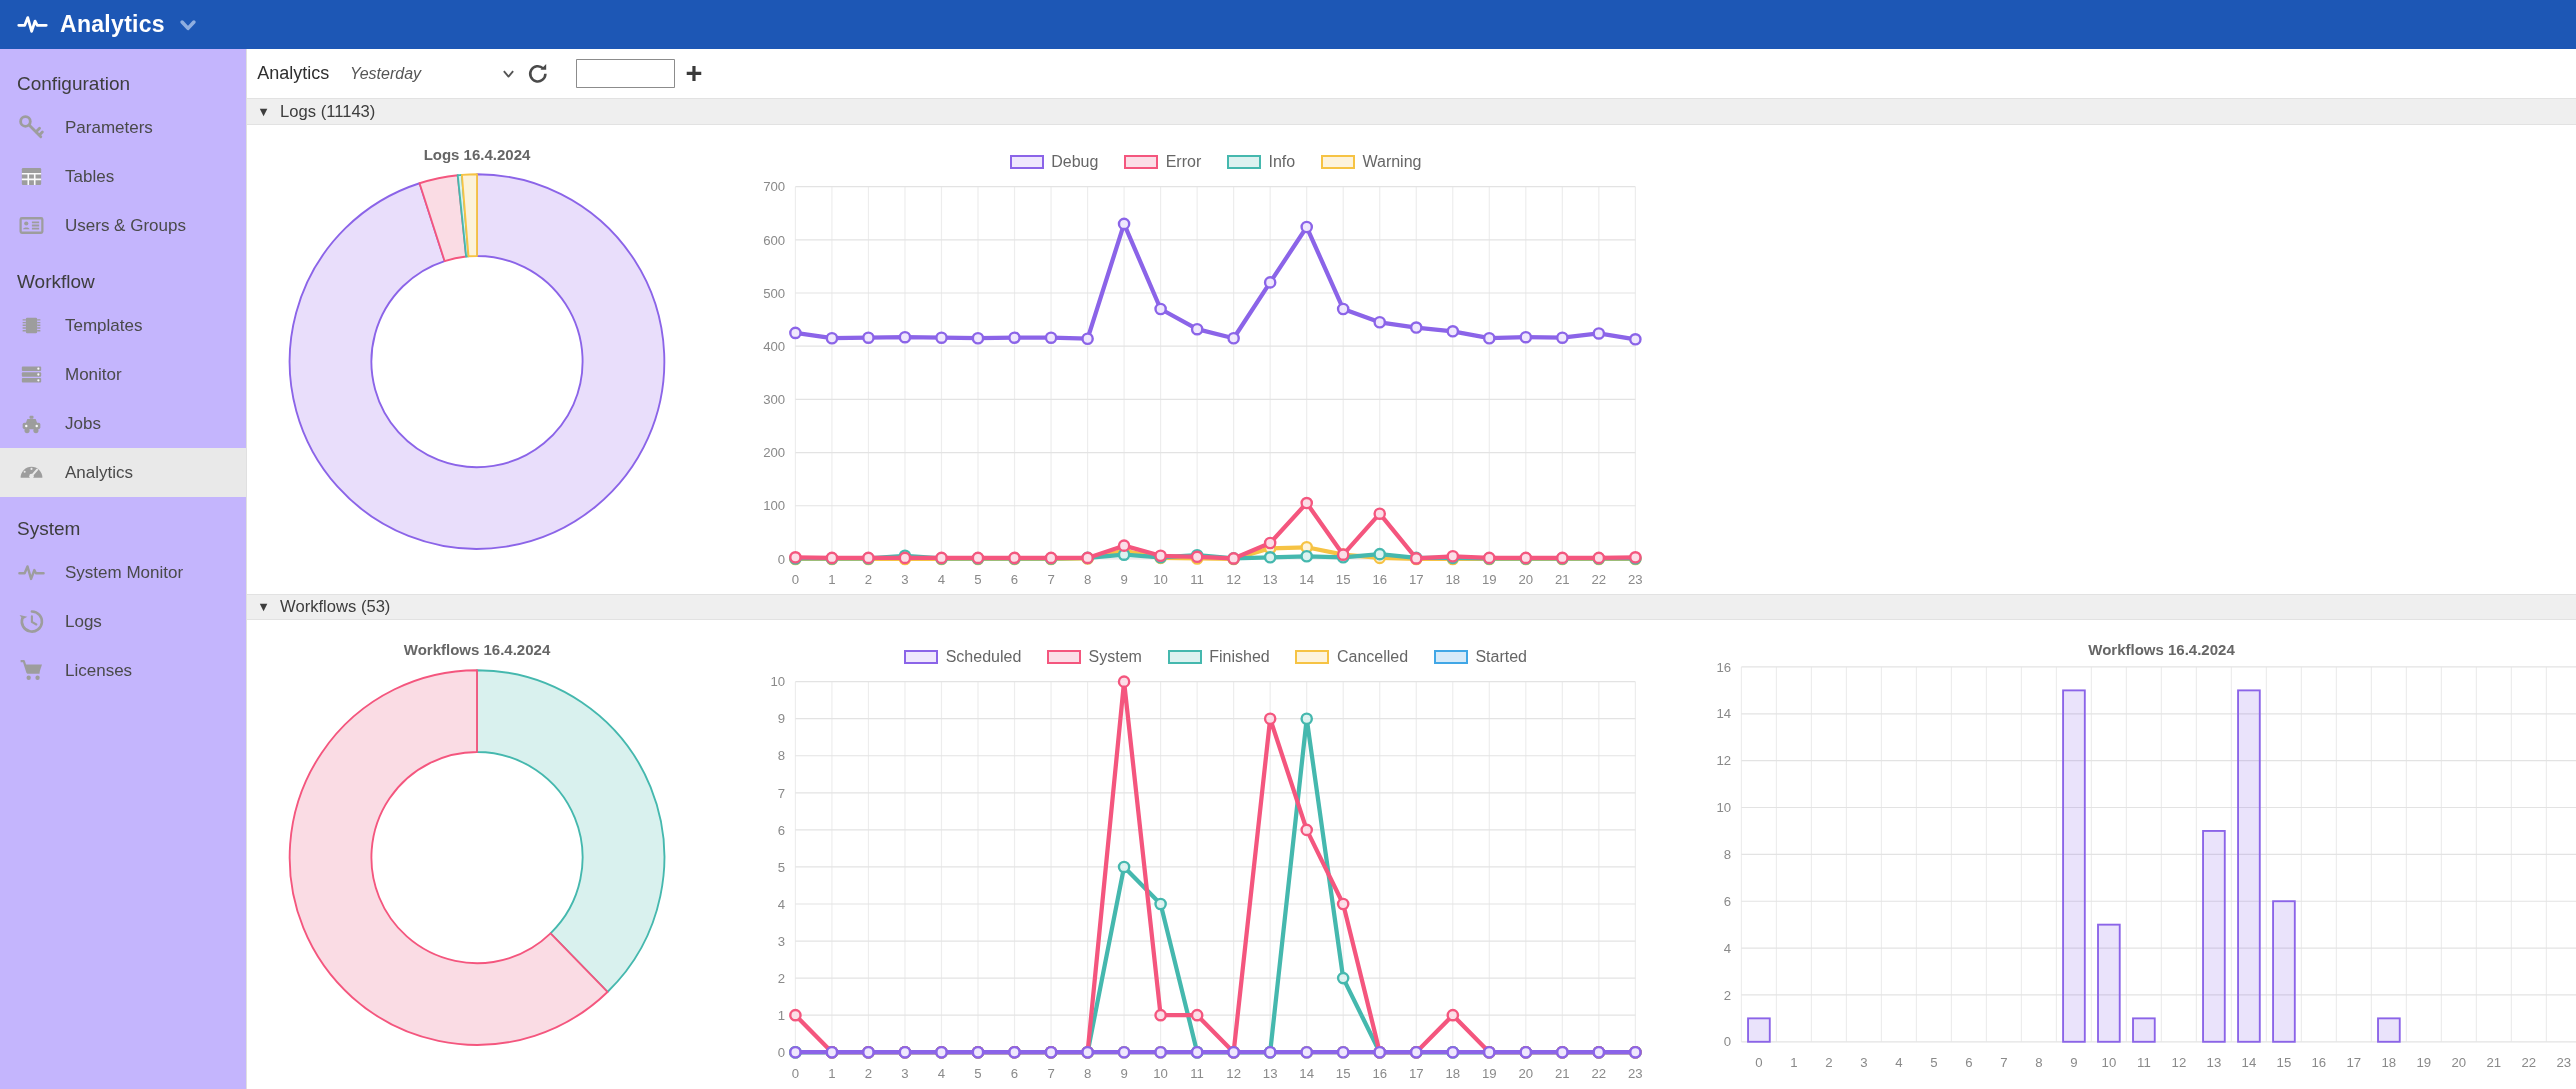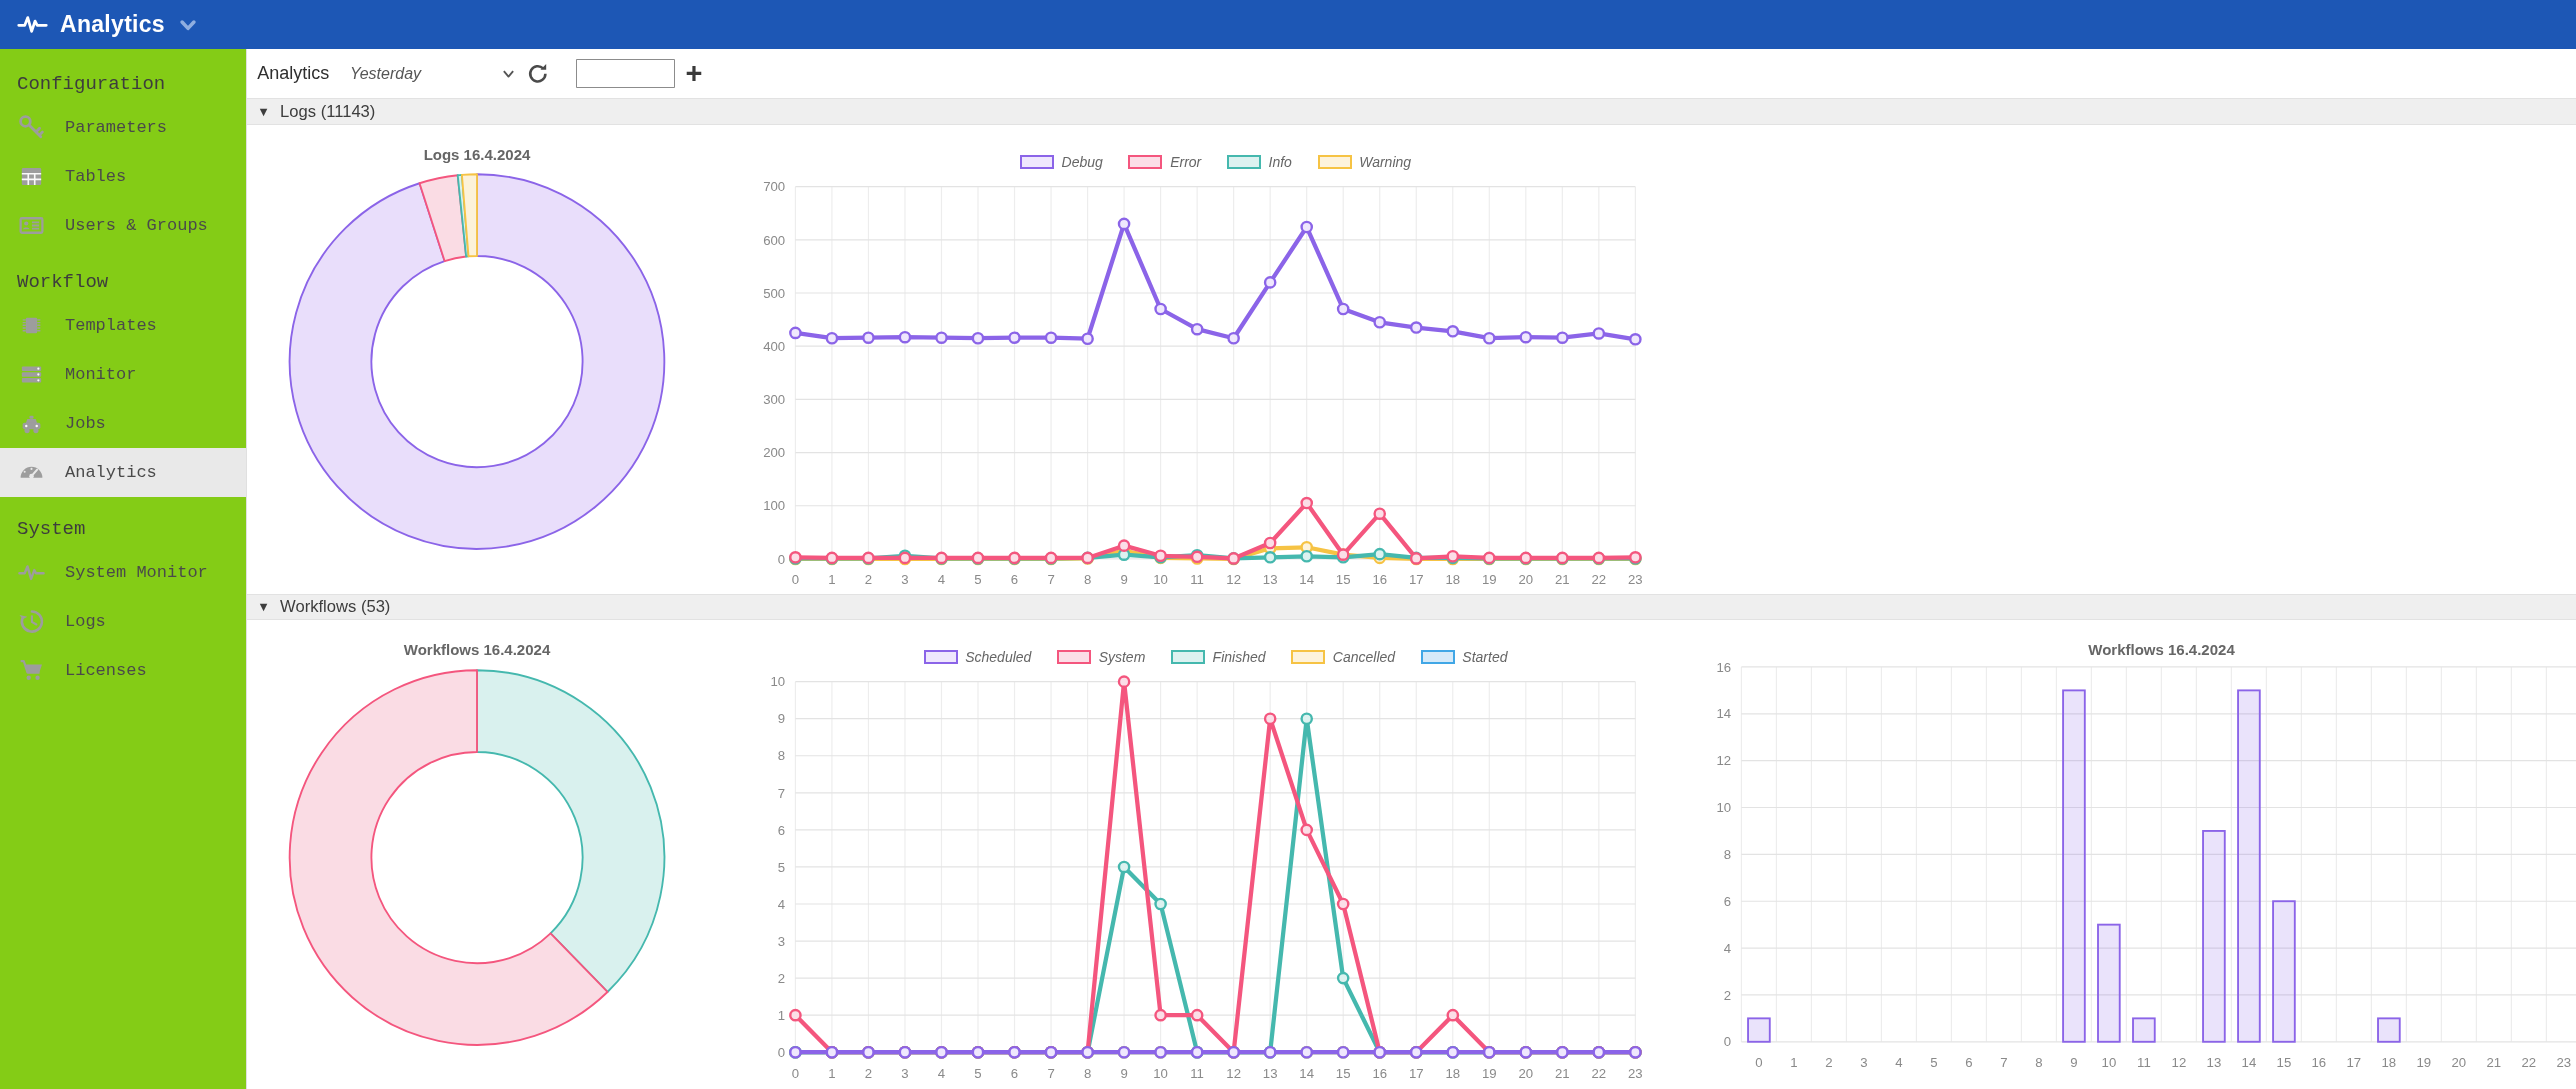--- a/index.html
+++ b/index.html
@@ -9,21 +9,21 @@
     font-family:"Liberation Sans", sans-serif; background:#fff; color:#444;
   }
   
   .app-bar { height:49px; background:#1D57B5; display:flex; align-items:center; padding-left:17px; }
   .app-bar .logo { display:flex; align-items:center; margin-right:12px; }
   .app-title { color:#fff; font-size:23px; font-weight:bold; letter-spacing:0.3px; }
   .app-chevron { margin-left:12px; display:flex; align-items:center; cursor:pointer; }
 
   
   .layout { display:flex; height:1040px; }
-  .sidebar { width:247px; min-width:247px; background:#84cc16; border-right:0.9px solid #E0E0E0; padding-top:15.3px;font-family:Liberation Mono, monospace; }
+  .sidebar { width:247px; min-width:247px; background:#c4b5fd; border-right:0.9px solid #E0E0E0; padding-top:15.3px; }
   .side-heading { font-size:19px; color:#3D3D3D; margin:20.5px 0 8.5px 17px; }
   .side-heading.first { margin-top:8.5px; }
   .side-item { display:flex; align-items:center; height:49px; padding-left:17px; font-size:17px; color:#4A4A4A; cursor:pointer; }
   .side-item.active { background:#E9E9E9; }
   .side-item .icon { width:29px; height:29px; margin-right:19px; display:flex; align-items:center; justify-content:center; }
 
   .content { flex:1; display:flex; flex-direction:column; min-width:0; }
   
   .toolbar { height:61px; display:flex; align-items:center; padding-left:10.2px; background:#fff; }
   .toolbar-title { font-size:18px; color:#2F2F2F; margin-right:19px; }
@@ -37,21 +37,21 @@
     display:flex; align-items:center; padding-left:10.2px; font-size:16.6px; color:#3D3D3D; cursor:pointer; }
   .collapse { font-size:12.8px; margin-right:10.2px; color:#3D3D3D; }
   .section-body { display:flex; align-items:flex-start; padding-top:12px;margin-top:9px; }
 
   .donut-block { margin-left:34px; width:392px; }
   .chart-title { text-align:center; font-size:15px; font-weight:bold; color:#666; margin-bottom:1.7px; }
   .line-block { margin-left:73px; }
   .bar-block { margin-left:43px; }
   .bar-block .chart-title { padding-left:36px; }
   .legend { display:flex; justify-content:center; align-items:center; gap:25.6px; padding-left:36px; height:32px; }
-  .legend-item { display:flex; align-items:center; font-size:14px; color:#666; cursor:pointer;font-style:italic; }
+  .legend-item { display:flex; align-items:center; font-size:16px; color:#666; cursor:pointer; }
   .legend-item .sw { width:34px; height:13.6px; border:2.6px solid; margin-right:7.7px; }
   svg { display:block; }
 </style>
 </head>
 <body>
 
 <div class="app-bar">
   <span class="logo">
     <svg width="31" height="31" viewBox="0 0 36 36">
         <path d="M2 19 h7 l3.5-9 4.5 16 4-12 2.5 5 h10.5" fill="none" stroke="#fff" stroke-width="3.2" stroke-linejoin="round" stroke-linecap="round"></path>

